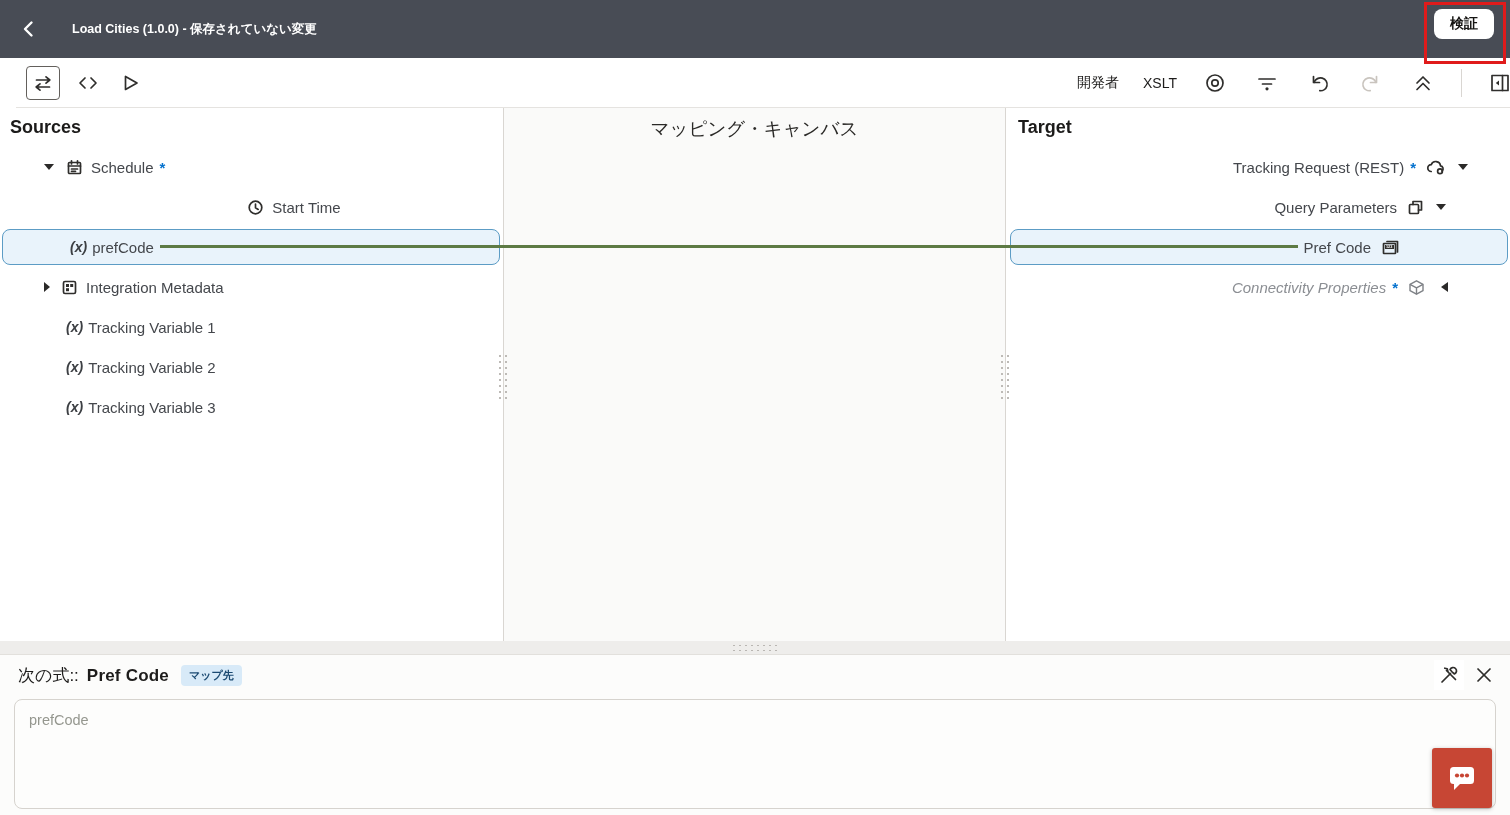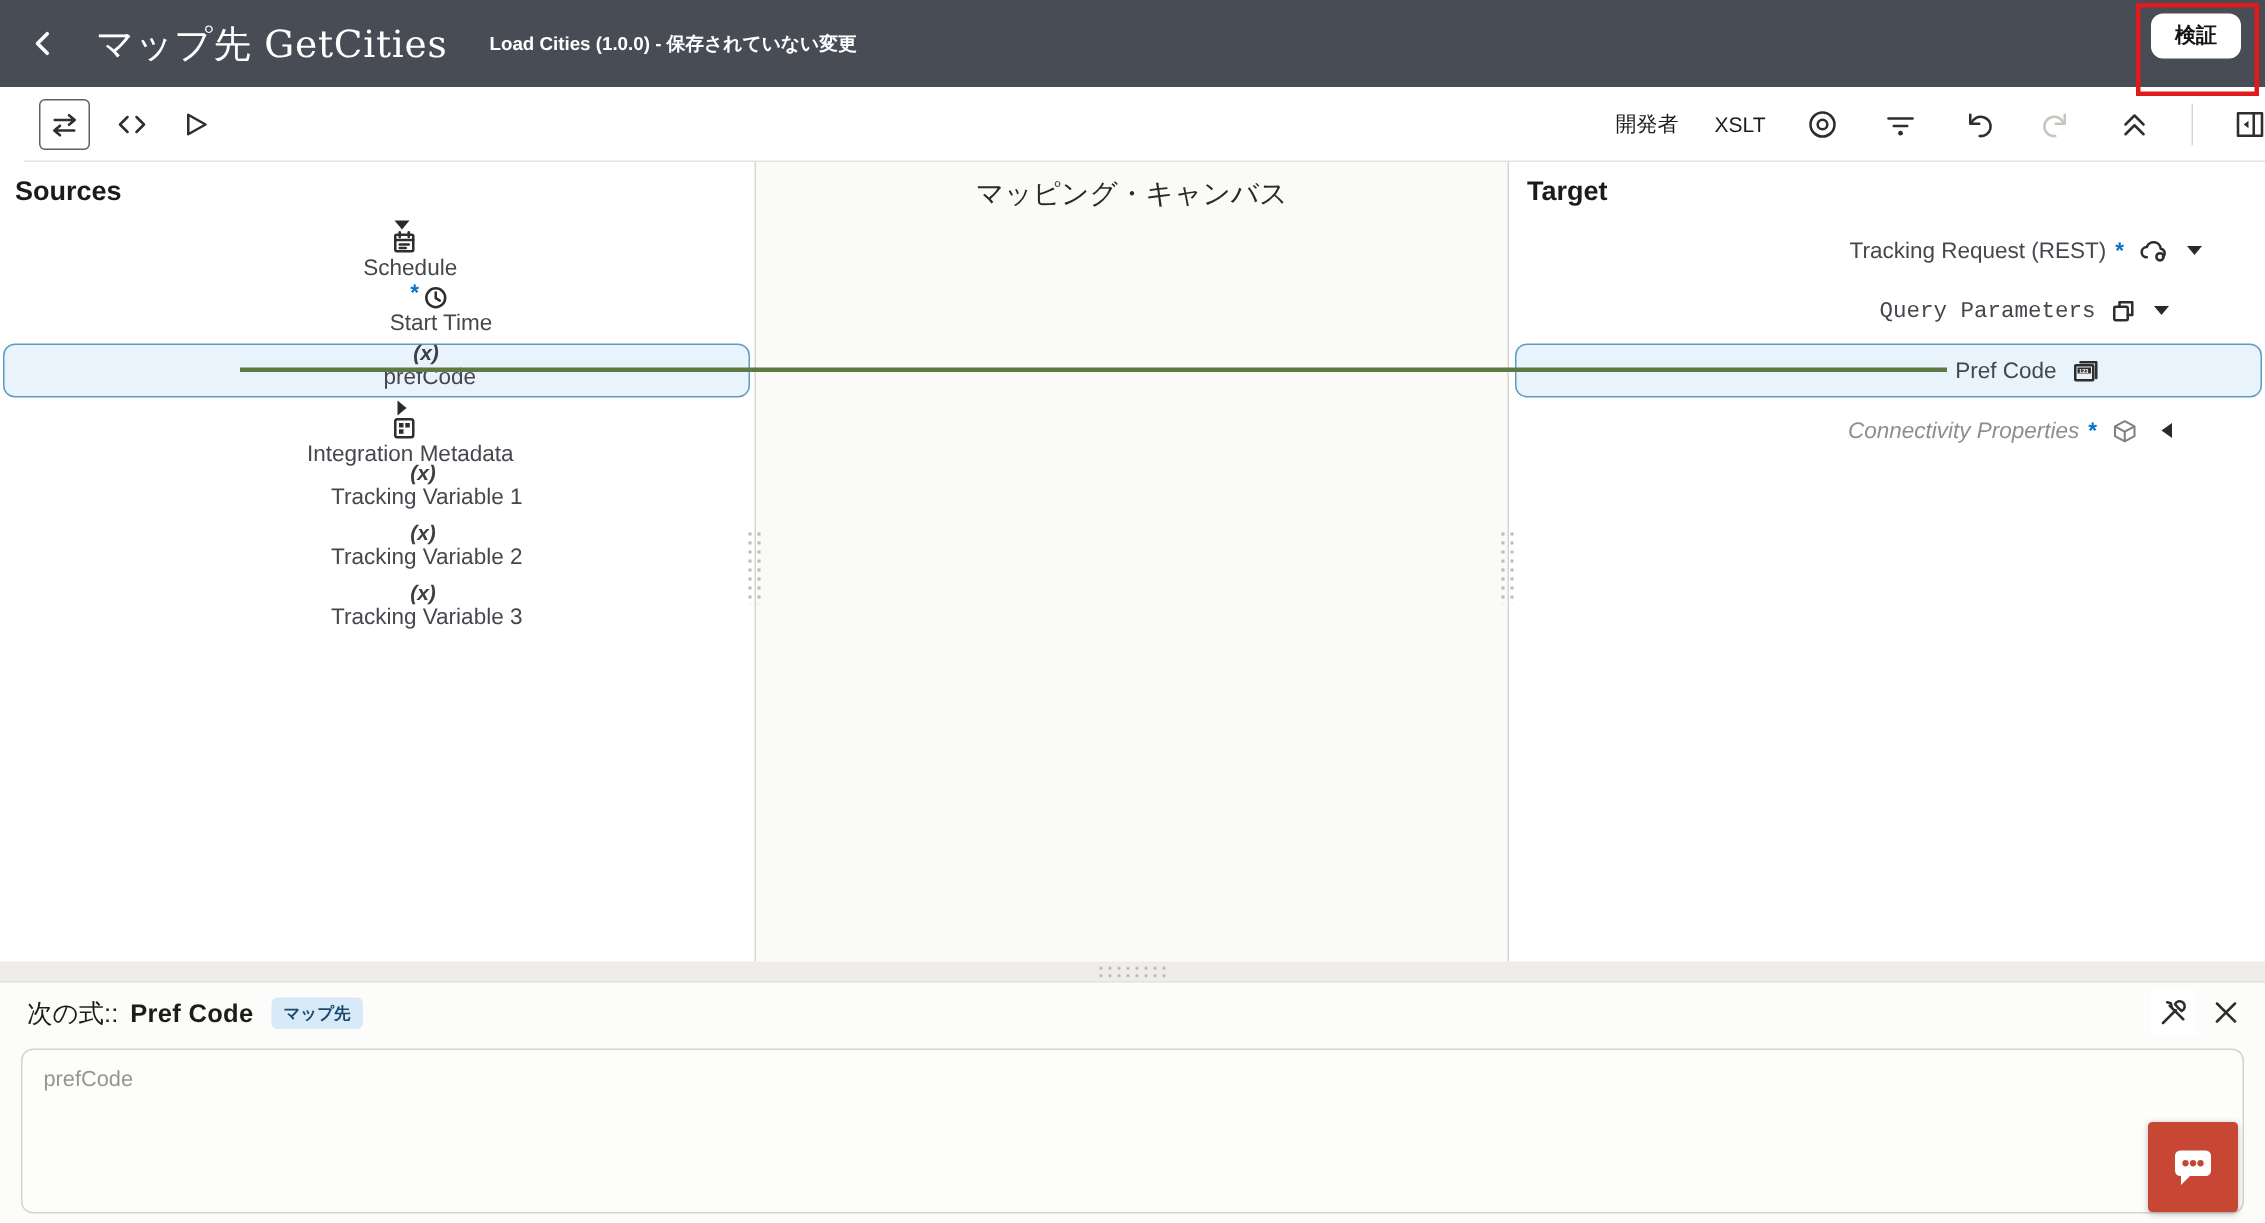--- a/index.html
+++ b/index.html
@@ -45,21 +45,21 @@
   .main { position:absolute; left:0; top:108px; width:1510px; height:533px; background:#ffffff; }
   .pane-header { position:absolute; top:9px; font-size:18px; font-weight:700; color:#1c1b1a; }
   .sources-header { left:10px; }
   .target-header { left:1018px; }
   .canvas {
     position:absolute; left:503px; top:0; width:503px; height:533px;
     background:#fafaf9; border-left:1px solid #d9d6d2; border-right:1px solid #d9d6d2;
   }
   .canvas-title { position:absolute; top:8px; width:100%; text-align:center; font-size:18.5px; color:#2a2927; }
   .tree-row { position:absolute; height:40px; display:flex; align-items:center; font-size:15px; color:#44474c; cursor:pointer; }
-  .src-row { left:0; width:503px;flex-direction:column; }
+  .src-row { left:0; width:503px; }
   .tgt-row { left:1006px; width:504px; justify-content:flex-end; }
   .row-label { white-space:nowrap; }
   .req { color:#0572ce; font-weight:700; margin-left:6px; font-size:15px; }
   .fx { font-style:italic; font-weight:700; color:#3c3f43; font-size:14px; margin-right:5px; }
   .caret-down { width:0; height:0; border-left:5px solid transparent; border-right:5px solid transparent; border-top:6px solid #2b2a29; display:inline-block; }
   .caret-right { width:0; height:0; border-top:5px solid transparent; border-bottom:5px solid transparent; border-left:6px solid #2b2a29; display:inline-block; }
   .caret-left-filled { width:0; height:0; border-top:5px solid transparent; border-bottom:5px solid transparent; border-right:7px solid #2b2a29; display:inline-block; }
   .hl-box {
     position:absolute; height:36px; top:2px; background:#e9f3fb;
     border:1.5px solid #5c9cc5; border-radius:8px;
@@ -107,21 +107,20 @@
 <body>
 
 <div id="app">
 
   <div class="topbar">
     <div class="back-btn">
       <svg width="22" height="22" viewBox="0 0 22 22">
         <polyline points="13.5,4.5 7,11 13.5,17.5" fill="none" stroke="#ffffff" stroke-width="2.4" stroke-linecap="round" stroke-linejoin="round"></polyline>
       </svg>
     </div>
-    <div class="topbar-title">マップ先 GetCities</div>
     <div class="topbar-subtitle">Load Cities (1.0.0) - 保存されていない変更</div>
     <button class="validate-btn">検証</button>
   </div>
   <div class="annotation-box"></div>
 
   <div class="toolbar">
     <div class="tb-left">
       <button class="tb-btn boxed">
         <svg width="22" height="22" viewBox="0 0 22 22">
           <path class="icon-stroke" d="M4.5 8 H17.5 M14 4.8 L17.8 8 L14 11.2"></path>
@@ -255,21 +254,21 @@
       <span class="req">*</span>
       <span class="tgt-icon">
         <svg width="20" height="18" viewBox="0 0 20 18">
           <path class="icon-stroke" d="M5.2 13.5 a3.4 3.4 0 0 1 0-6.8 a4.8 4.8 0 0 1 9.3 1.2 a3 3 0 0 1 1.5 5.3"></path>
           <circle class="icon-stroke" cx="14" cy="13.2" r="2.4"></circle>
         </svg>
       </span>
       <span class="caret-down" style="margin-left:12px;"></span>
     </div>
 
-    <div class="tree-row tgt-row" style="top:79px; padding-right:64px;font-family:Liberation Mono, monospace;">
+    <div class="tree-row tgt-row" style="top:79px; padding-right:64px;">
       <span class="row-label">Query Parameters</span>
       <span class="tgt-icon">
         <svg width="17" height="17" viewBox="0 0 17 17">
           <rect class="icon-stroke" x="2.5" y="5.5" width="9" height="9" rx="1"></rect>
           <path class="icon-stroke" d="M6 5.5 V2.5 H14.5 V11 H11.5"></path>
         </svg>
       </span>
       <span class="caret-down" style="margin-left:12px;"></span>
     </div>
 

